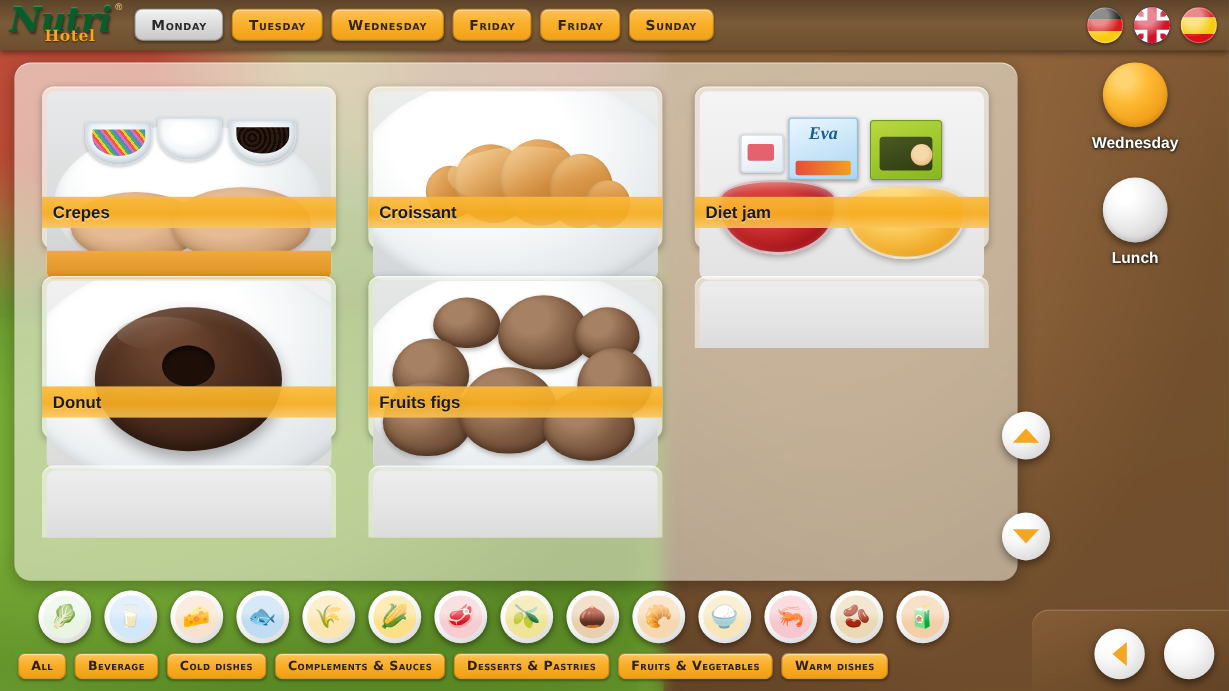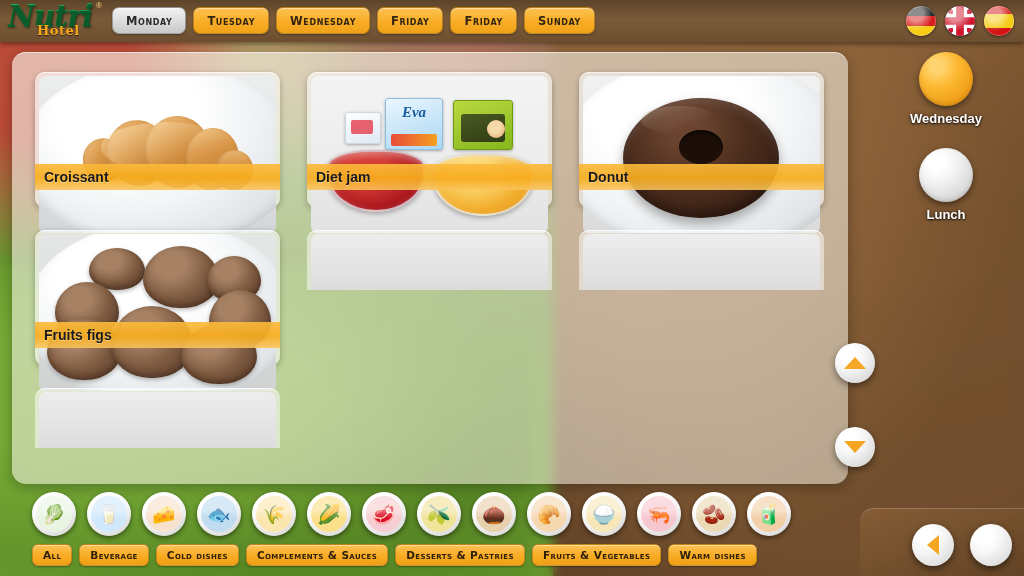--- a/index.html
+++ b/index.html
@@ -282,21 +282,21 @@
     display: flex; align-items: center; justify-content: center;
     font-size: 19px; line-height: 1;
   }
   .cat-icon::after {
     content:''; position:absolute; inset:0; border-radius:50%;
     background: linear-gradient(180deg, rgba(255,255,255,0.38) 0 42%, rgba(255,255,255,0) 60%);
     pointer-events:none;
   }
 
   .filters {
-    position: absolute; left: 20px; bottom: 10px;
+    position: absolute; left: 3px; bottom: 10px;
     display: flex; gap: 7px; align-items: center; padding-left: 12px;
   }
   .filter {
     height: 22px; padding: 0 10px;
     display: flex; align-items: center; justify-content: center;
     border-radius: 6px;
     font-family: "DejaVu Sans", sans-serif;
     font-size: 10.5px; font-weight: bold;
     font-variant: small-caps; letter-spacing: 0.4px;
     color: #2e2007;
@@ -377,20 +377,36 @@
         <div class="meal-label">Wednesday</div>
       </div>
       <div class="meal" style="top: 106px;">
         <div class="meal-dot"></div>
         <div class="meal-label">Lunch</div>
       </div>
     </div>
 
   <div class="panel">
     <div class="grid" id="dish-grid">
+        <div class="card">
+          <div class="card-photo">
+            <div class="plate-bg" style="background:linear-gradient(180deg,#e8e9ea 0%,#dcdddd 55%,#cfd0d0 100%)"></div>
+            <div class="plate" style="left:6px;top:28px;width:226px;height:132px;"></div>
+            <div class="bowl" style="left:32px;top:26px;width:56px;height:36px;background:radial-gradient(ellipse at 40% 35%,#fbfdff 0 20%,#e3ecf2 70%,#ccd8e0 100%);"></div>
+            <div style="position:absolute;left:38px;top:32px;width:44px;height:22px;border-radius:0 0 50% 50%/0 0 70% 70%;background:repeating-linear-gradient(52deg,#e84b3a 0 2px,#f2c21c 2px 4px,#3fa94a 4px 6px,#3a7fd5 6px 8px,#e05fb0 8px 10px);opacity:.92;"></div>
+            <div class="bowl" style="left:92px;top:22px;width:54px;height:36px;background:radial-gradient(ellipse at 40% 35%,#ffffff 0 25%,#eef3f6 70%,#d6dfe4 100%);"></div>
+            <div style="position:absolute;left:98px;top:28px;width:42px;height:21px;border-radius:0 0 50% 50%/0 0 70% 70%;background:radial-gradient(ellipse at 45% 35%,#ffffff 0 40%,#e8ecee 100%);"></div>
+            <div class="bowl" style="left:152px;top:24px;width:56px;height:37px;background:radial-gradient(ellipse at 40% 35%,#fbfdff 0 20%,#e3ecf2 70%,#ccd8e0 100%);"></div>
+            <div style="position:absolute;left:158px;top:30px;width:44px;height:22px;border-radius:0 0 50% 50%/0 0 70% 70%;background:repeating-radial-gradient(circle at 30% 40%,#2d1a10 0 2px,#140a06 2px 4px);"></div>
+            <div class="crepe" style="left:20px;top:84px;width:108px;height:58px;"></div>
+            <div class="crepe" style="left:104px;top:80px;width:116px;height:62px;"></div>
+            <div style="position:absolute;left:0;bottom:0;width:100%;height:24px;background:linear-gradient(180deg,#f0a93c,#dd9020);"></div>
+          </div>
+          <div class="card-label">Crepes</div>
+        </div>
         <div class="card">
           <div class="card-photo">
             <div class="plate-bg" style="background:linear-gradient(180deg,#eceded 0%,#e1e3e4 50%,#d3d6d8 100%)"></div>
             <div class="plate" style="left:-18px;top:-14px;width:278px;height:186px;"></div>
             <div class="crois-seg" style="left:44px;top:62px;width:42px;height:44px;transform:rotate(-24deg);"></div>
             <div class="crois-seg" style="left:68px;top:44px;width:62px;height:66px;transform:rotate(-18deg);"></div>
             <div class="crois-seg" style="left:106px;top:40px;width:66px;height:72px;transform:rotate(-8deg);"></div>
             <div class="crois-seg" style="left:146px;top:52px;width:54px;height:62px;transform:rotate(8deg);"></div>
             <div class="crois-seg" style="left:176px;top:74px;width:38px;height:40px;transform:rotate(22deg);"></div>
             <div style="position:absolute;left:62px;top:46px;width:132px;height:50px;border-radius:50%;background:linear-gradient(160deg,rgba(255,232,186,.55),rgba(255,255,255,0) 65%);"></div>

